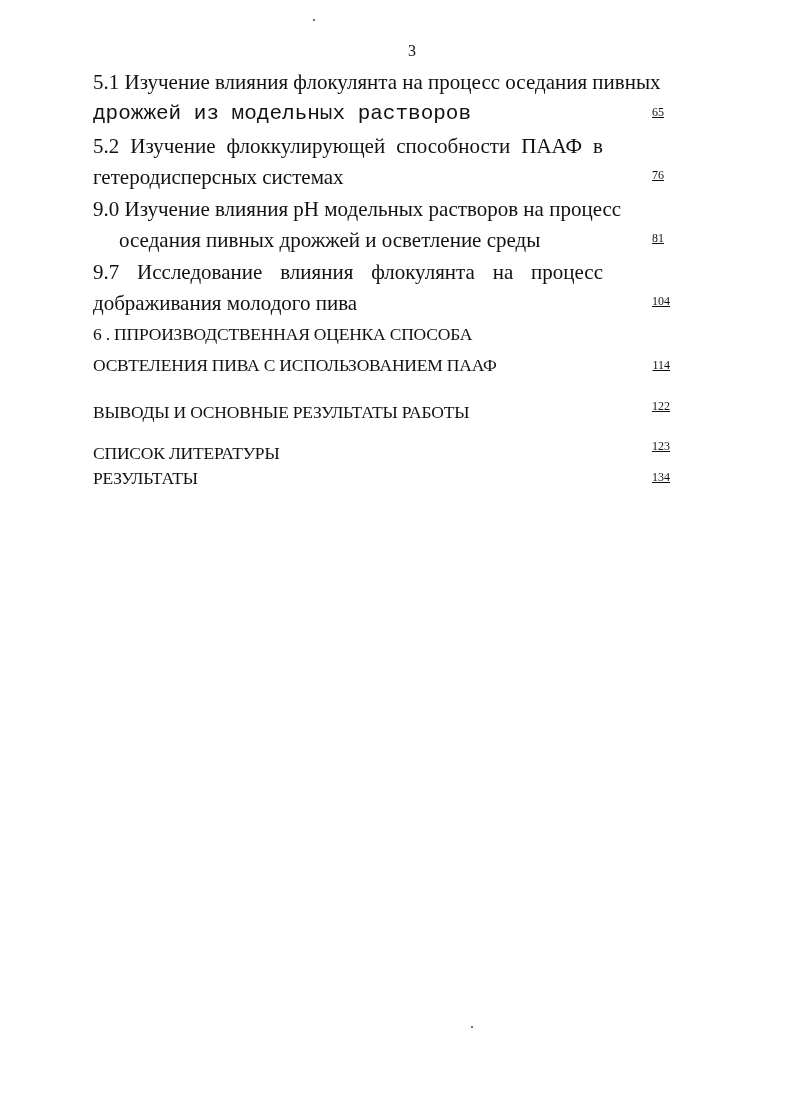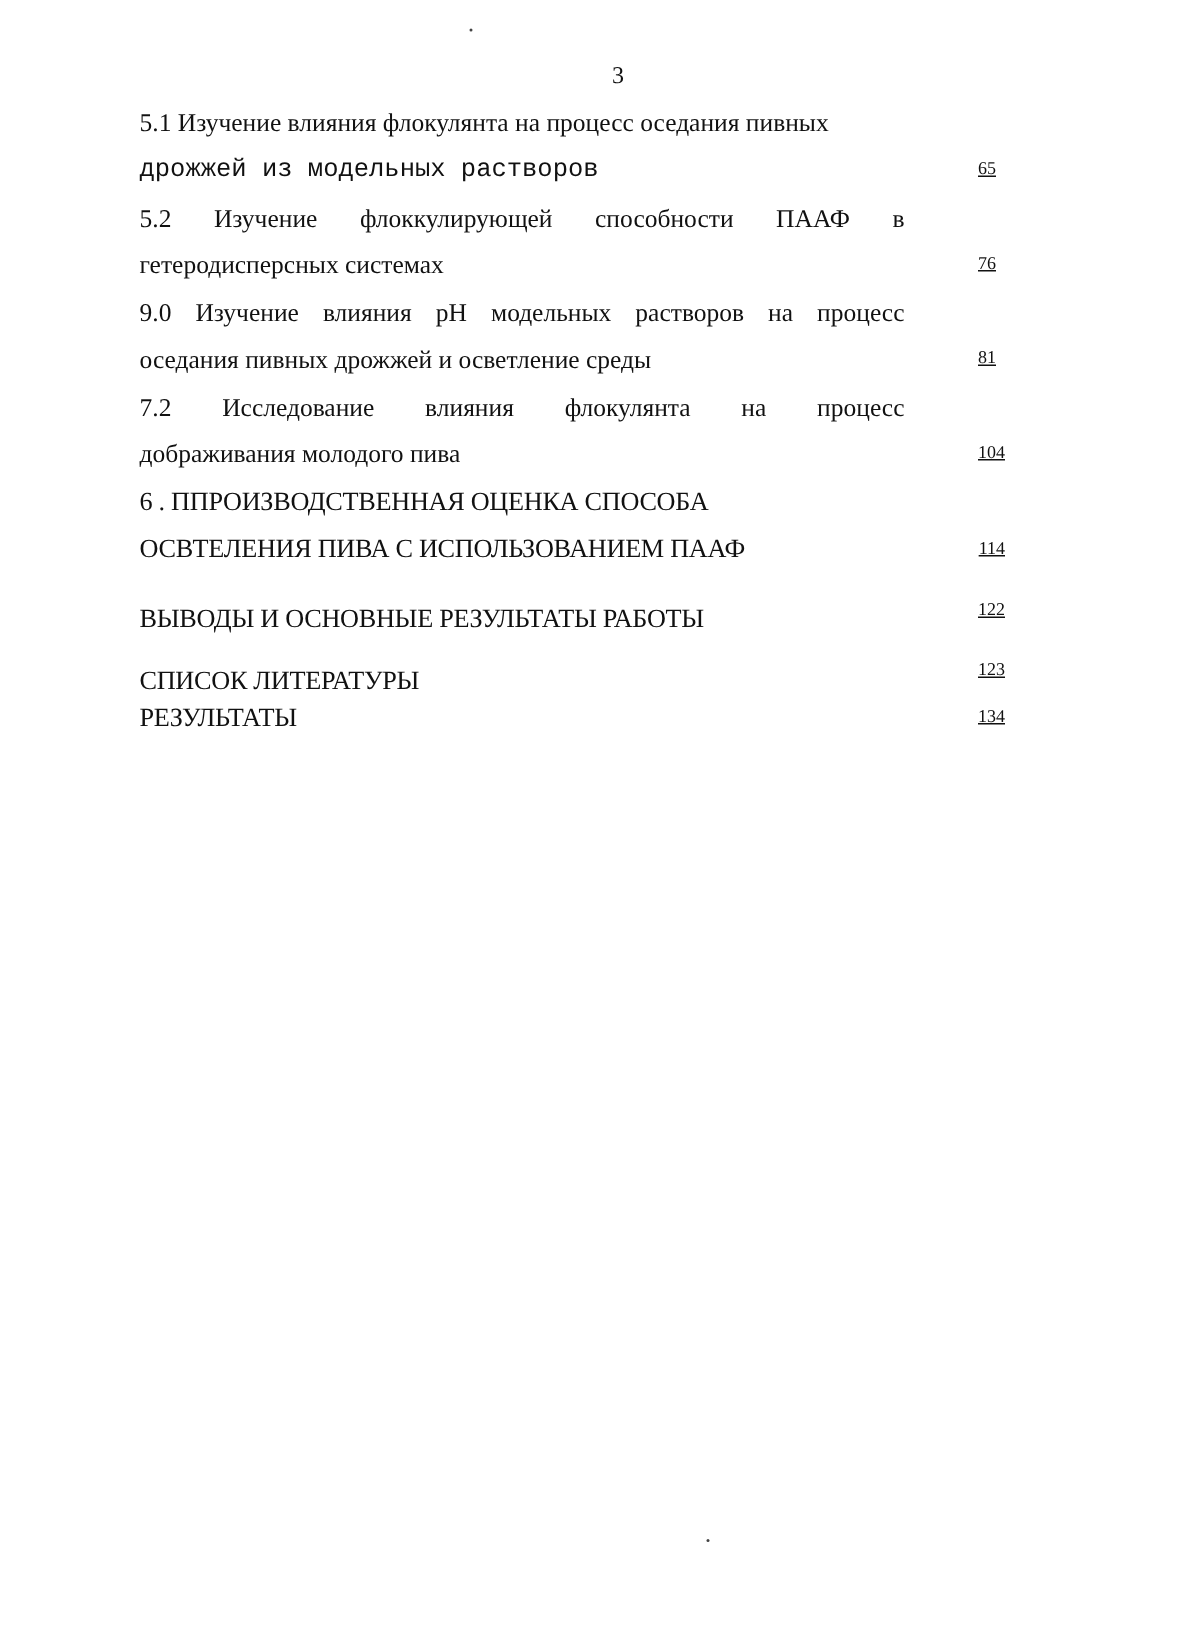--- a/index.html
+++ b/index.html
@@ -25,21 +25,21 @@
     .page-number {
       position: absolute;
       left: 408px;
       top: 42px;
       font-size: 16px;
     }
     .line {
       position: absolute;
       left: 93px;
       width: 510px;
-      font-size: 17px;
+      font-size: 21px;
       line-height: 20px;
       white-space: nowrap;
     }
     .line.justify {
       text-align: justify;
       text-align-last: justify;
     }
     .line.caps {
       font-size: 17.5px;
       letter-spacing: -0.2px;
@@ -70,26 +70,26 @@
   </div>
 
   <div>
     <div class="line justify" style="top:136px;">5.2 Изучение флоккулирующей способности ПААФ в</div>
     <div class="line" style="top:167px;">гетеродисперсных системах</div>
     <div class="pg" style="left:604px; top:165px;">76</div>
   </div>
 
   <div>
     <div class="line justify" style="top:199px;">9.0 Изучение влияния pH модельных растворов на процесс</div>
-    <div class="line" style="top:230px;">оседания пивных дрожжей и осветление среды</div>
+    <div class="line" style="top:230px;margin-left:26px;">оседания пивных дрожжей и осветление среды</div>
     <div class="pg" style="left:604px; top:228px;">81</div>
   </div>
 
   <div>
-    <div class="line justify" style="top:262px;">7.2 Исследование влияния флокулянта на процесс</div>
+    <div class="line justify" style="top:262px;">9.7 Исследование влияния флокулянта на процесс</div>
     <div class="line" style="top:293px;">дображивания молодого пива</div>
     <div class="pg" style="left:610px; top:291px;">104</div>
   </div>
 
   <div>
     <div class="line caps" style="top:324px;">6 . ППРОИЗВОДСТВЕННАЯ ОЦЕНКА СПОСОБА</div>
     <div class="line caps" style="top:355px;">ОСВТЕЛЕНИЯ ПИВА С ИСПОЛЬЗОВАНИЕМ ПААФ</div>
     <div class="pg" style="left:610px; top:355px;">114</div>
   </div>
 

